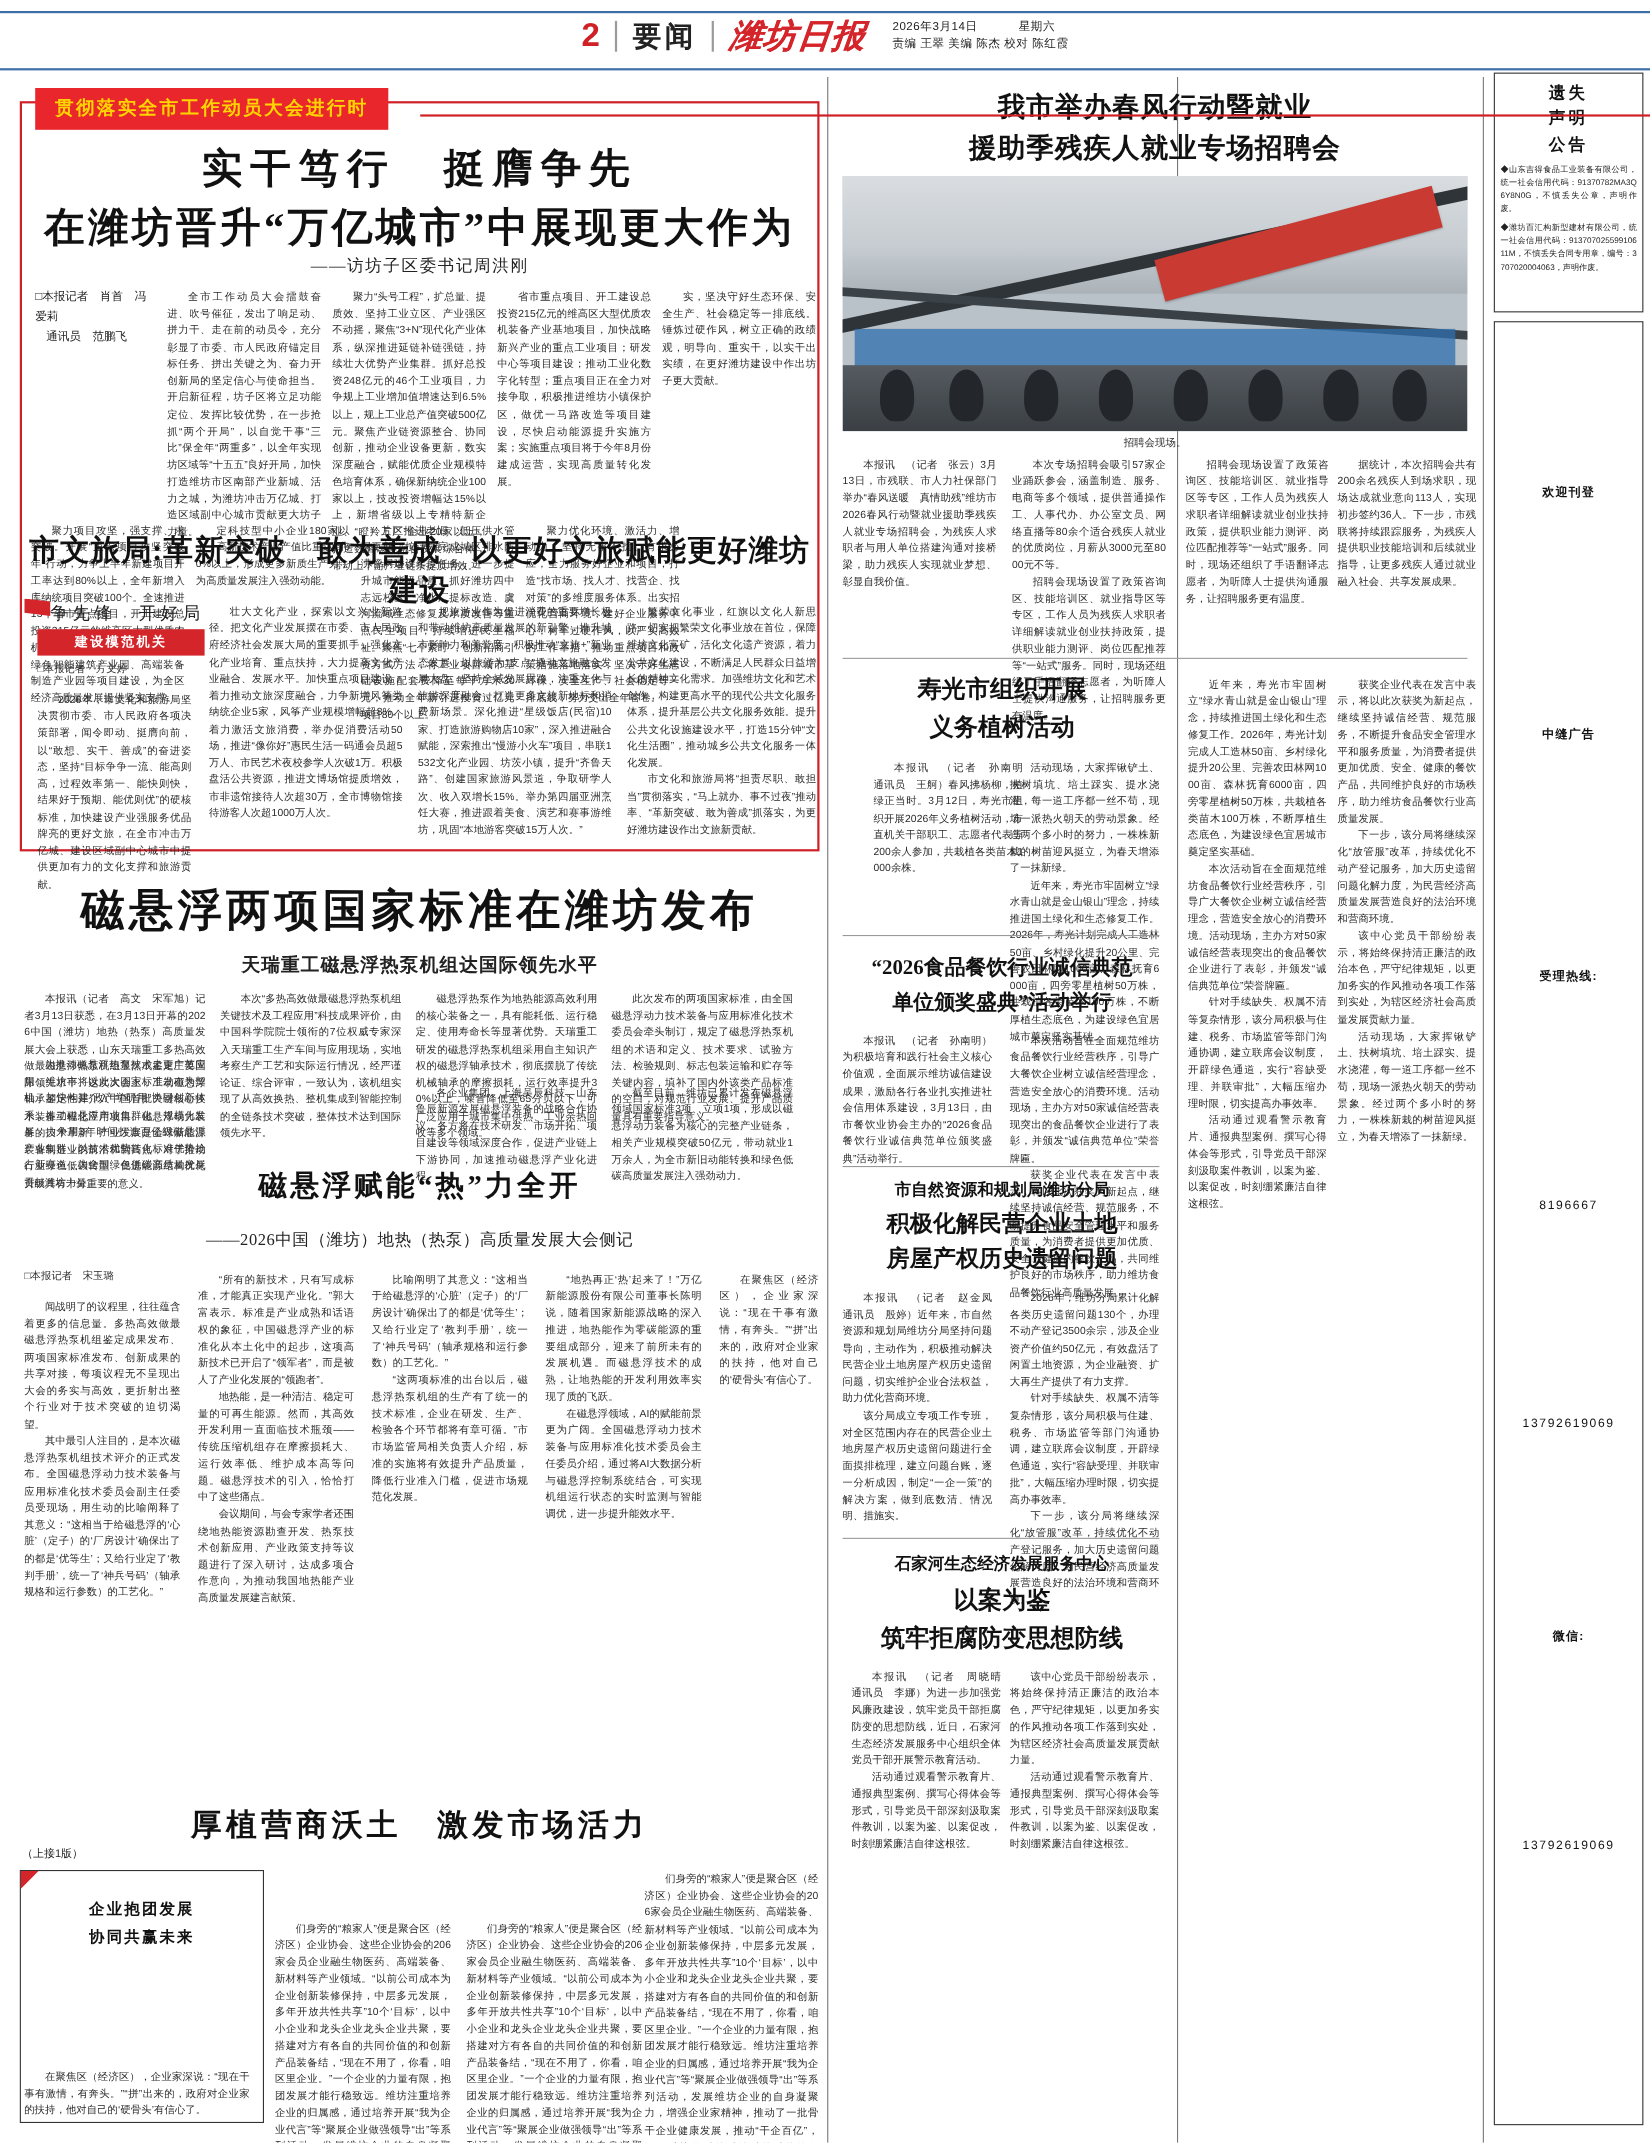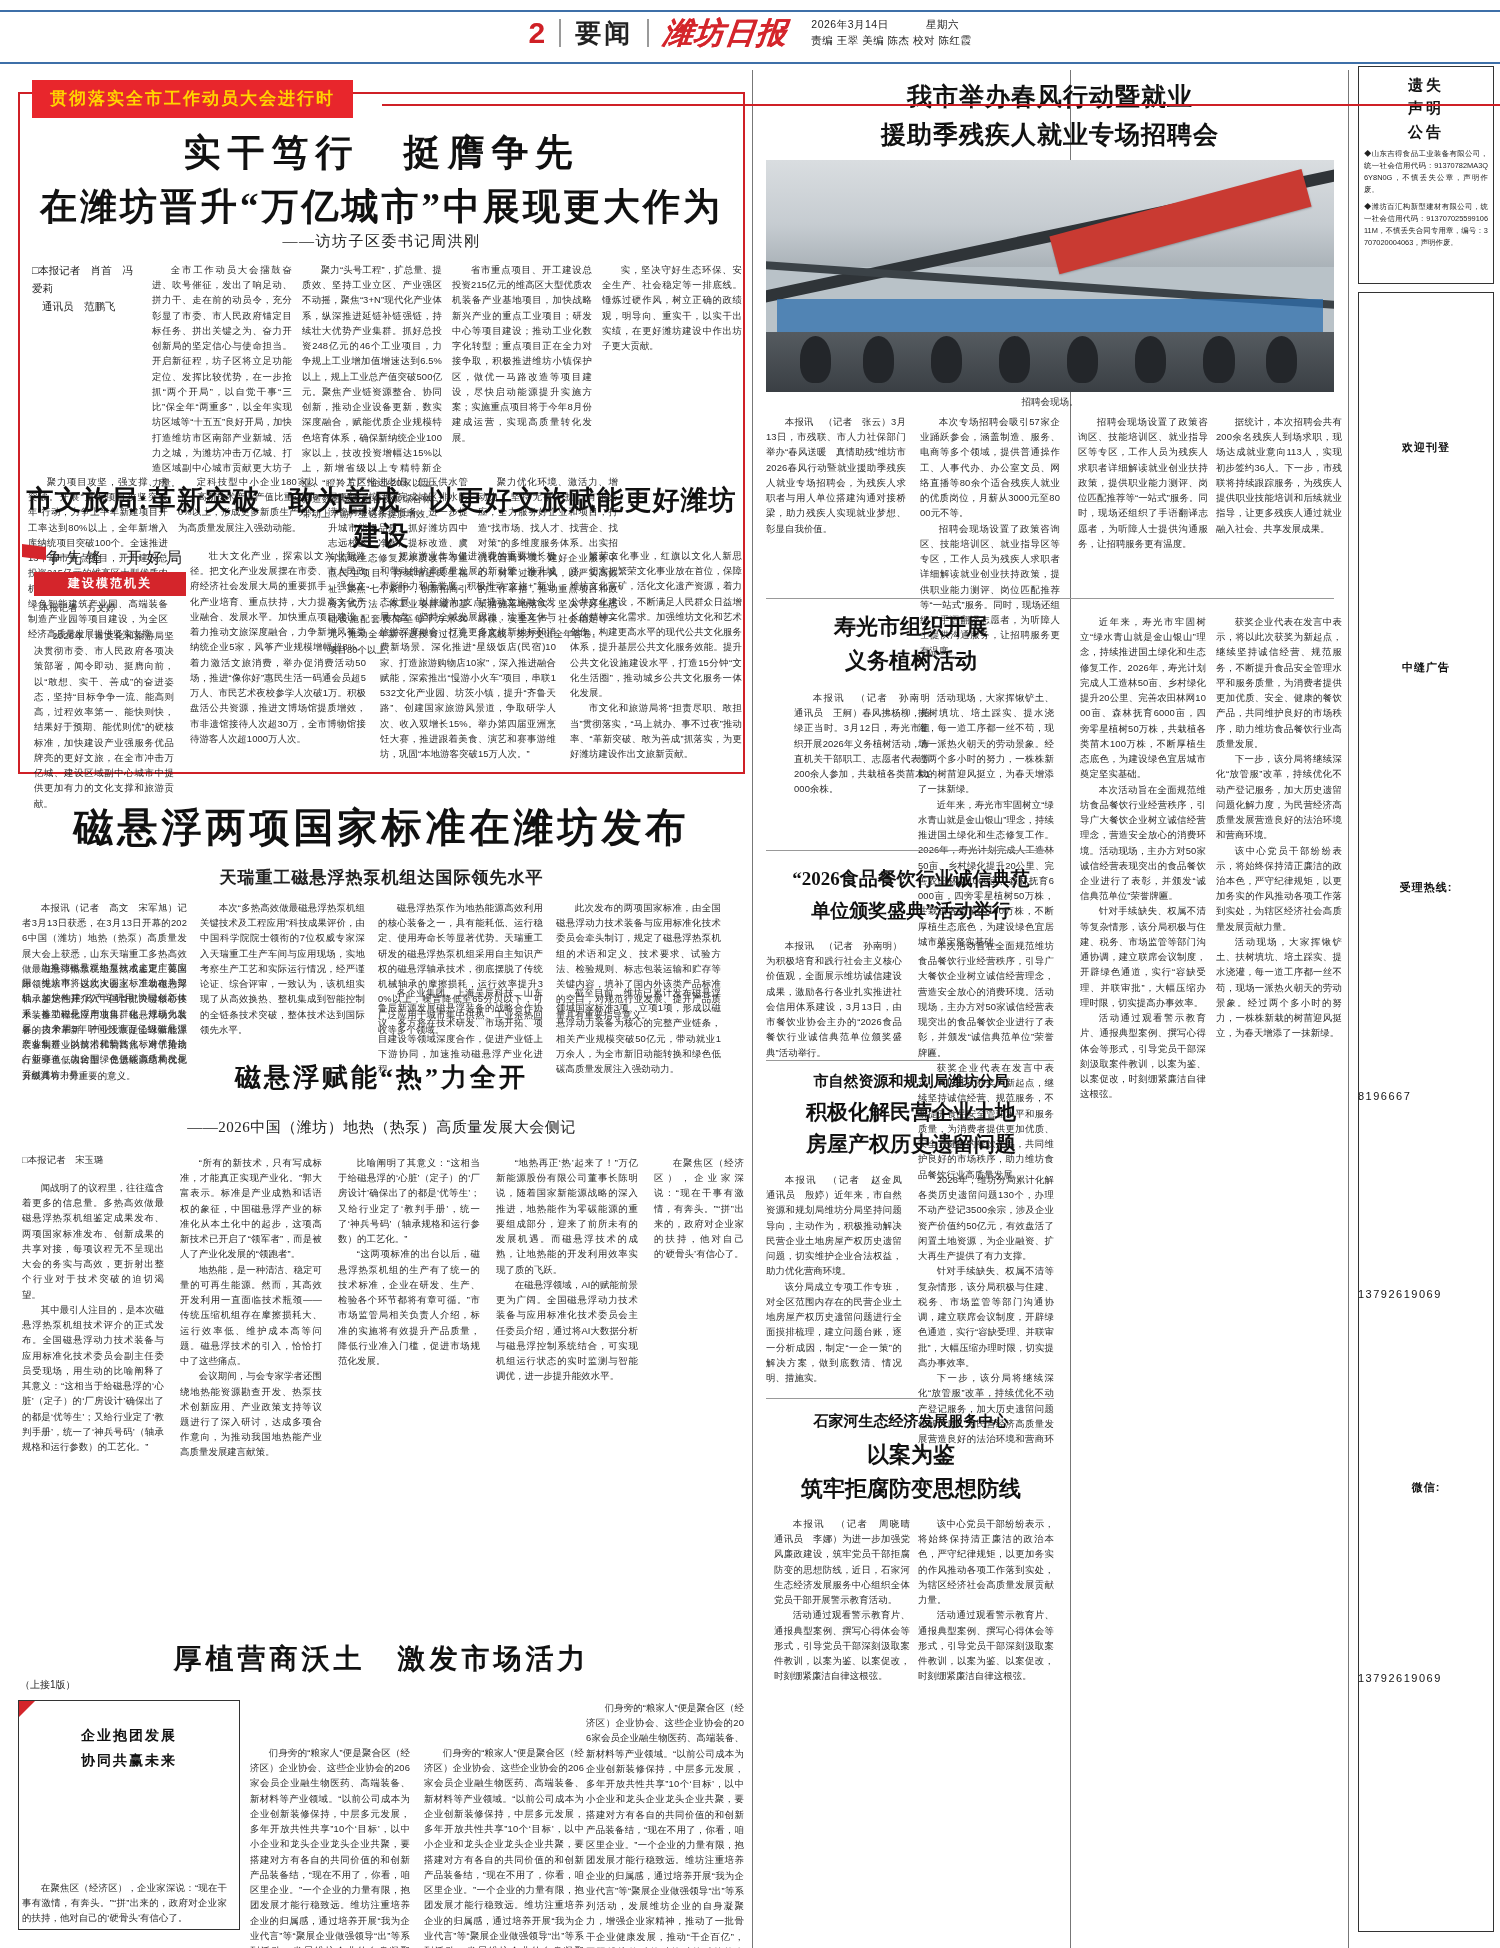--- a/index.html
+++ b/index.html
@@ -223,21 +223,21 @@
     font-family:"Liberation Sans", sans-serif; font-size:7.4px;
     color:#222; line-height:1.62; text-align:justify; margin-top:5px;
     word-break:break-all;
   }
   .sb-label {
     position:absolute; left:1358px; width:136px; text-align:center;
     font-family:"Liberation Sans", sans-serif; font-weight:bold;
     font-size:11px; letter-spacing:1px; color:#111;
   }
   .sb-phone {
-    position:absolute; left:1358px; width:136px; 
+    position:absolute; left:1358px; width:136px; text-align:center;
     font-family:"Liberation Sans", sans-serif; font-size:11px;
     letter-spacing:1.5px; color:#111;
   }
   .sb-box { position:absolute; border:1px solid #333; }
 
   .hr-thin { position:absolute; background:#999; height:1px; }
 </style>
 </head>
 <body>
 

